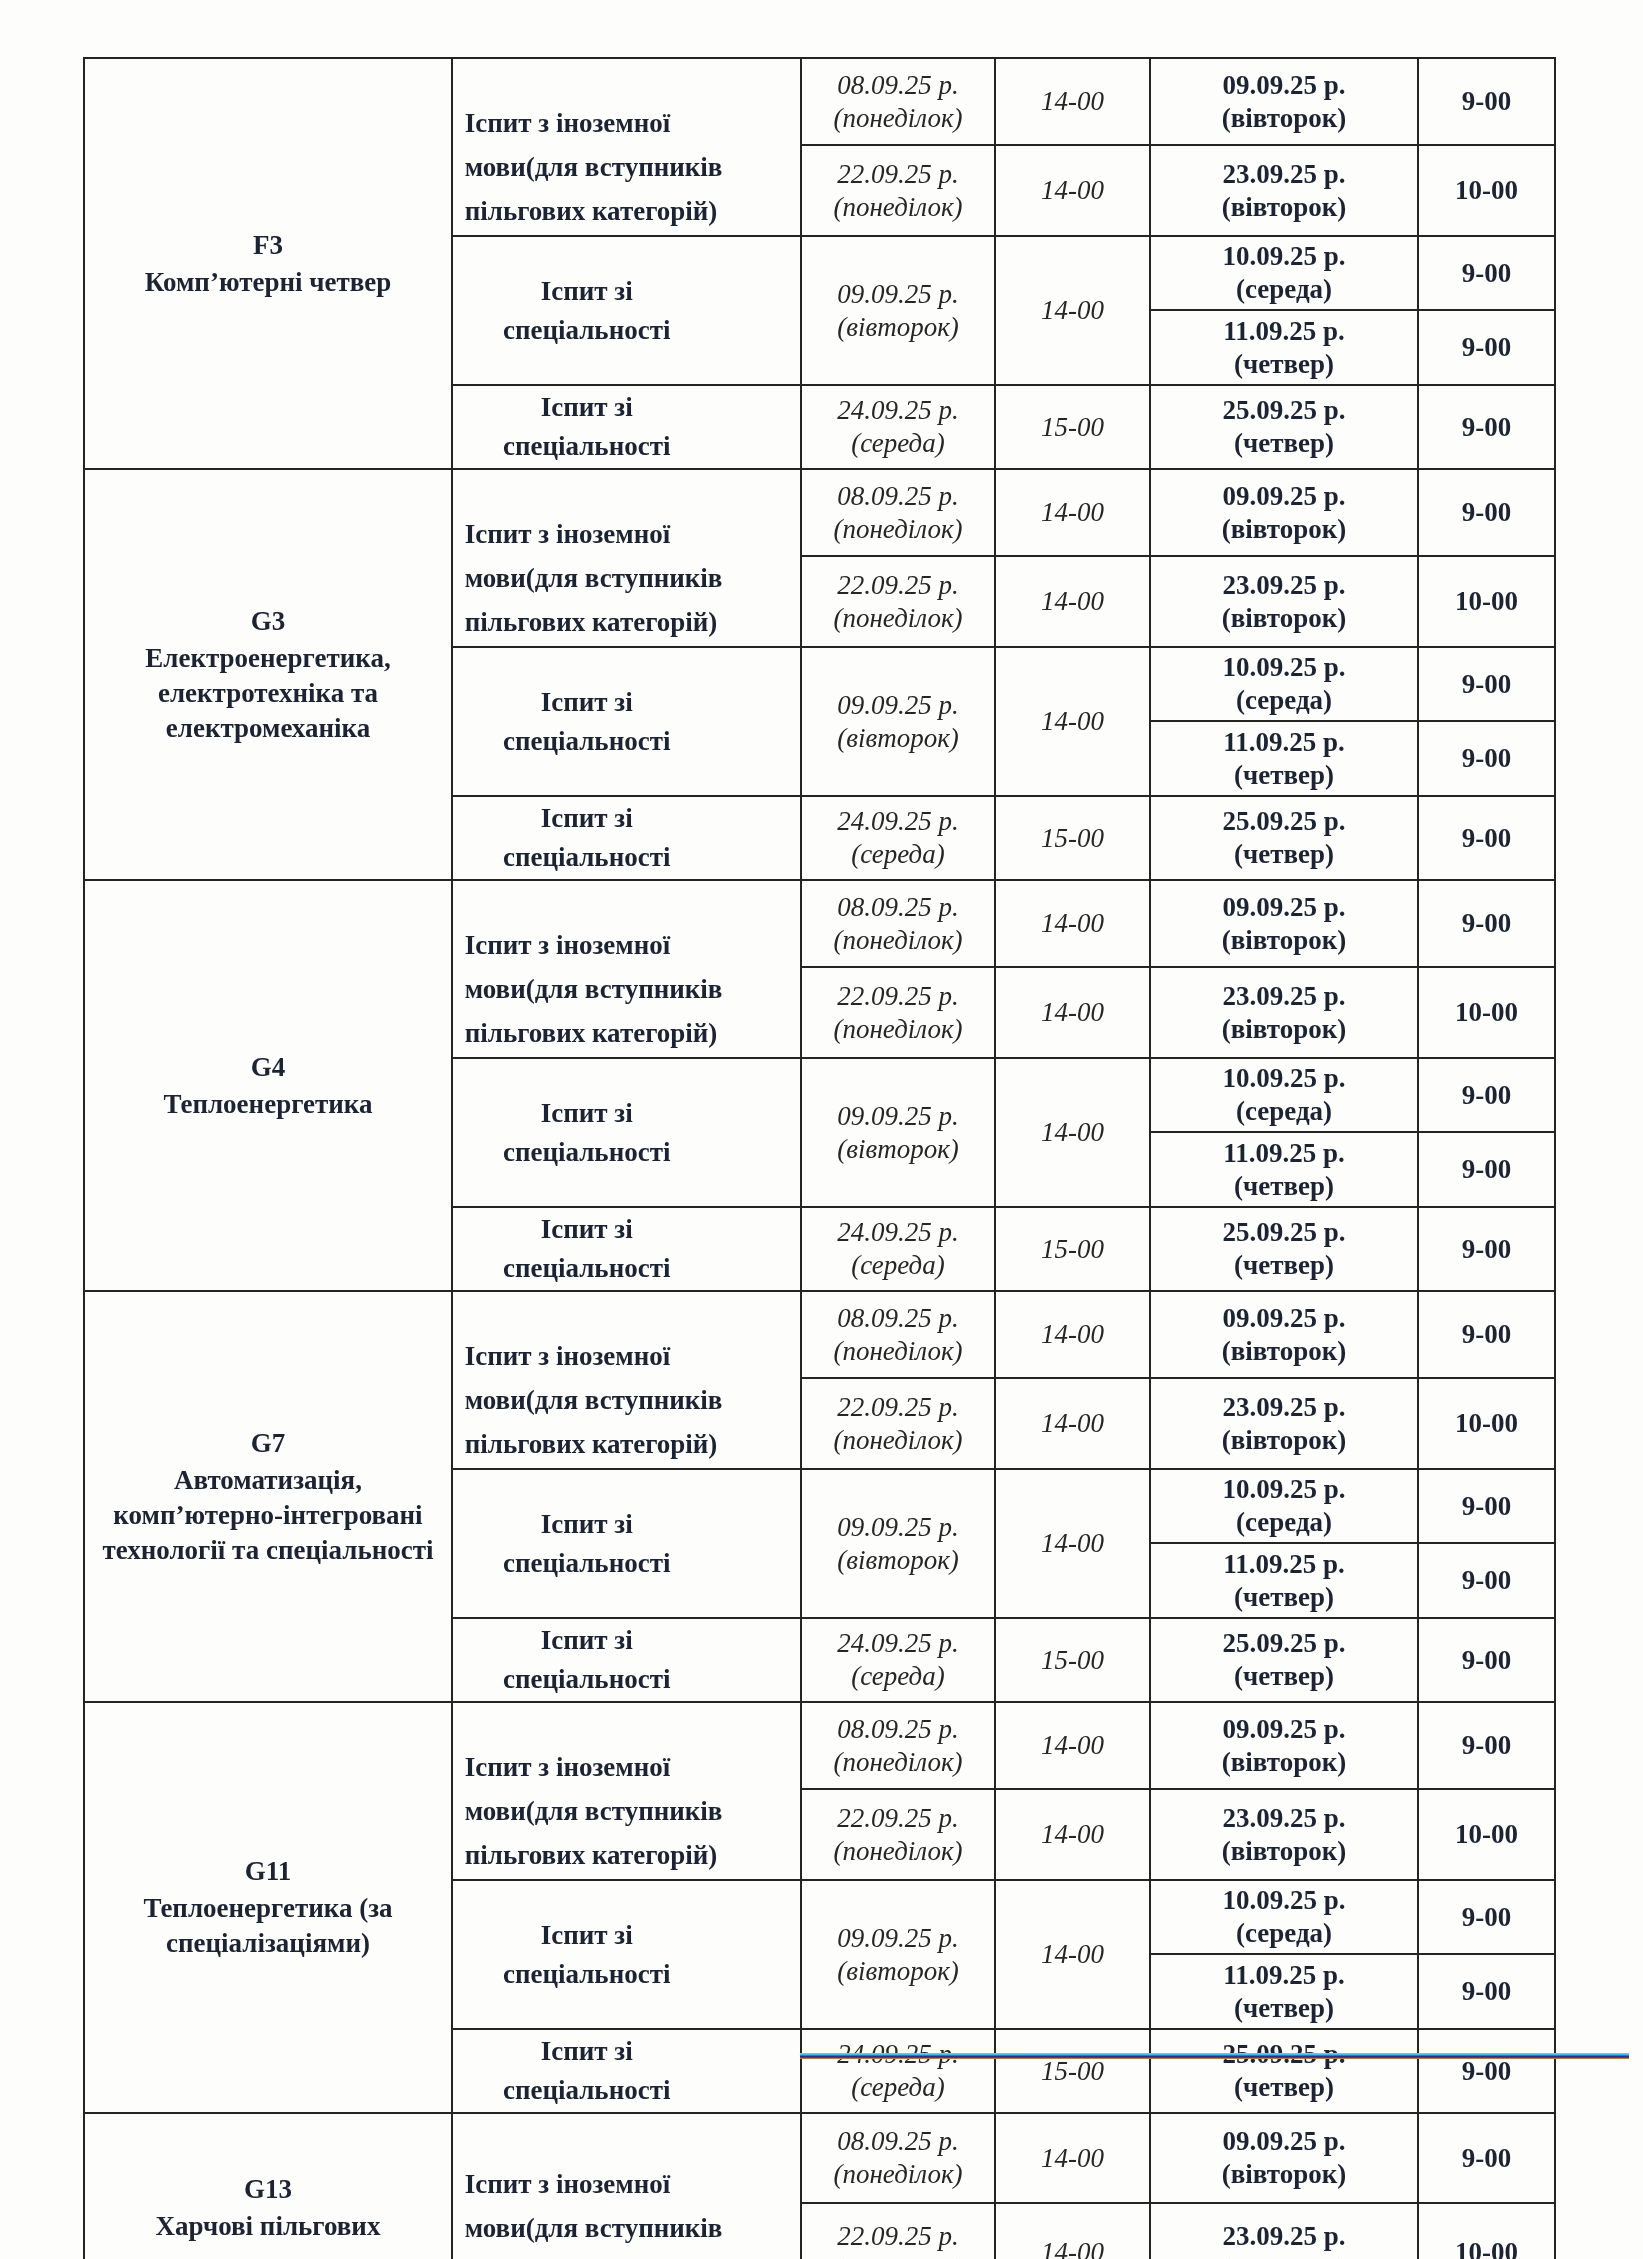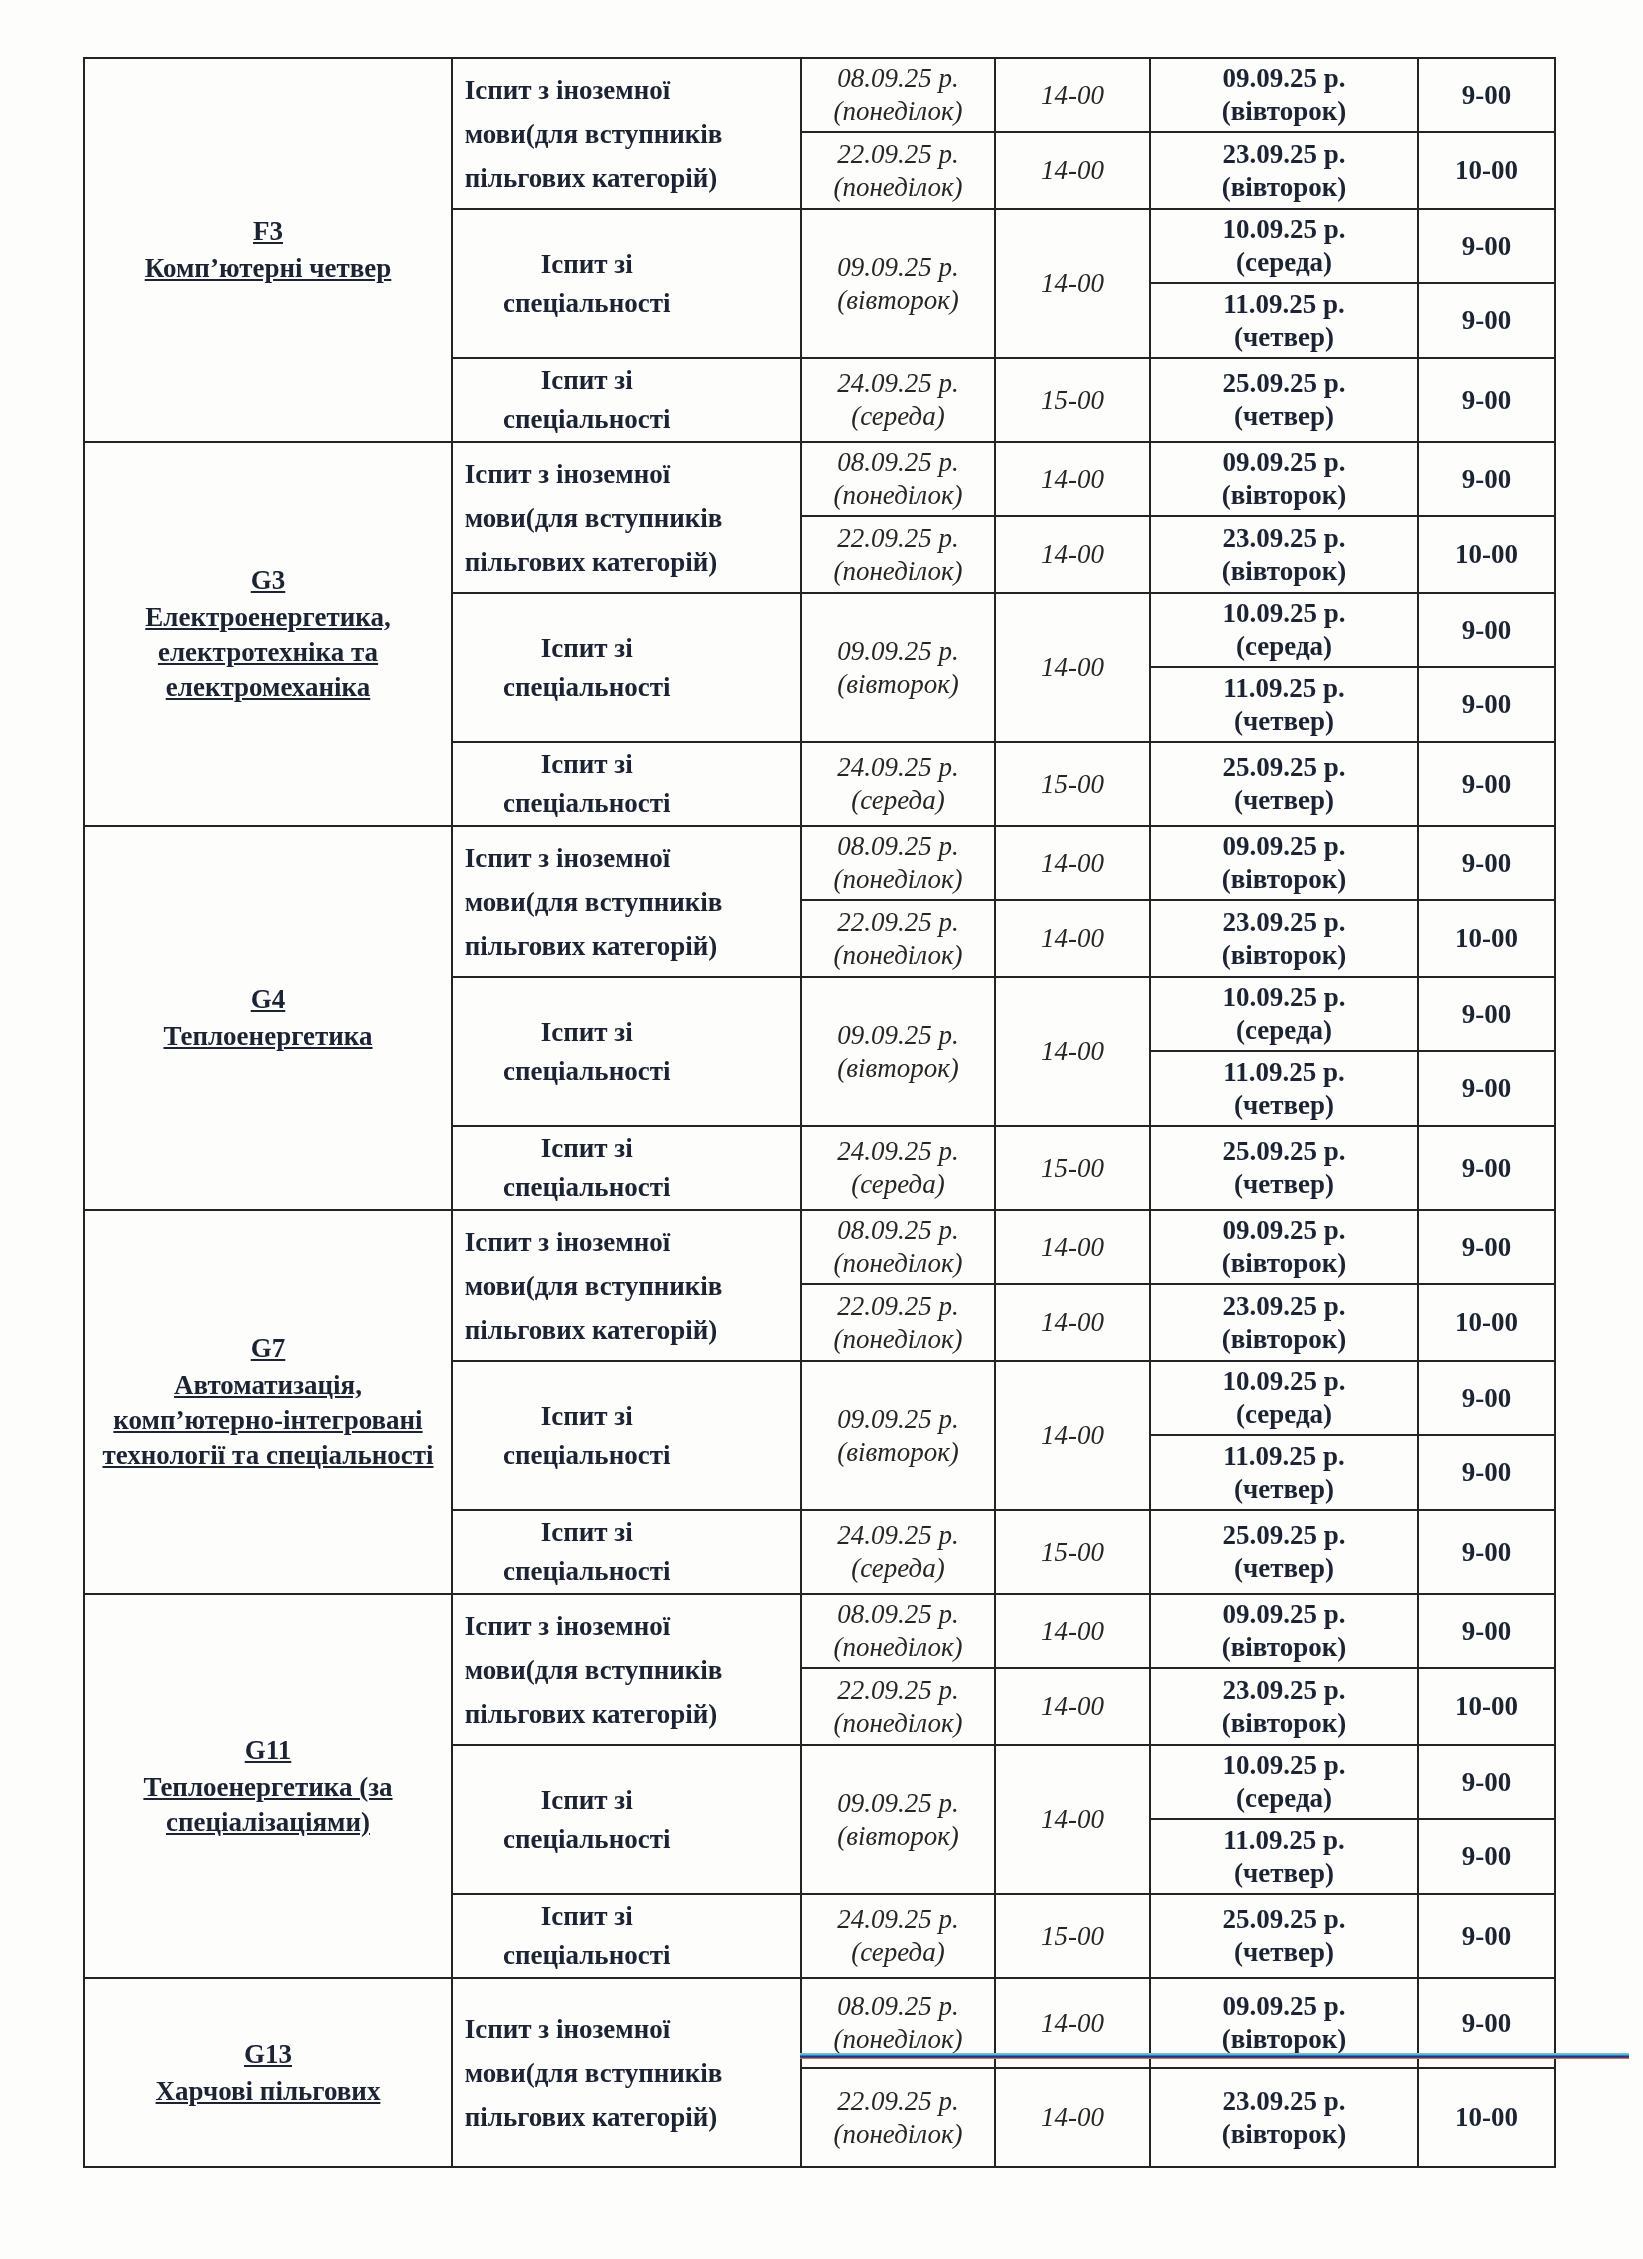--- a/index.html
+++ b/index.html
@@ -28,28 +28,27 @@
   }
   tr.block-top td{border-top-width:2.9px;border-top-color:#151515;}
   
   tr.h-a{height:74px;} tr.h-b{height:77px;} tr.h-c{height:74px;}
   tr.h-d{height:75px;} tr.h-e{height:82px;}
   tr.h-ga{height:90px;} tr.h-gb{height:99px;}
   
   td.c1{
     font-weight:bold;color:#1c2333;font-size:27px;line-height:35px;
     padding:0 15.6px;
-    text-decoration:underline;
   }
   td.c1 .pcode{margin-bottom:2px;}
   td.c2{
     font-weight:bold;color:#1c2333;font-size:27px;
     text-align:left;padding-left:11.7px;padding-right:7.8px;
   }
-  .label-lang{display:inline-block;max-width:302px;line-height:44px;text-align:left;}
+  .label-lang{display:inline-block;max-width:302px;line-height:44px;text-align:left;margin-top:40px;}
   .label-spec{display:inline-block;max-width:244px;line-height:39px;text-align:center;}
   td.c3, td.c4{
     font-style:italic;color:#262626;font-size:27px;line-height:33px;
   }
   td.c5, td.c6{
     font-weight:bold;color:#1c2333;font-size:27px;line-height:33px;
   }
   .dline{display:block;}
   
   .artifact{

